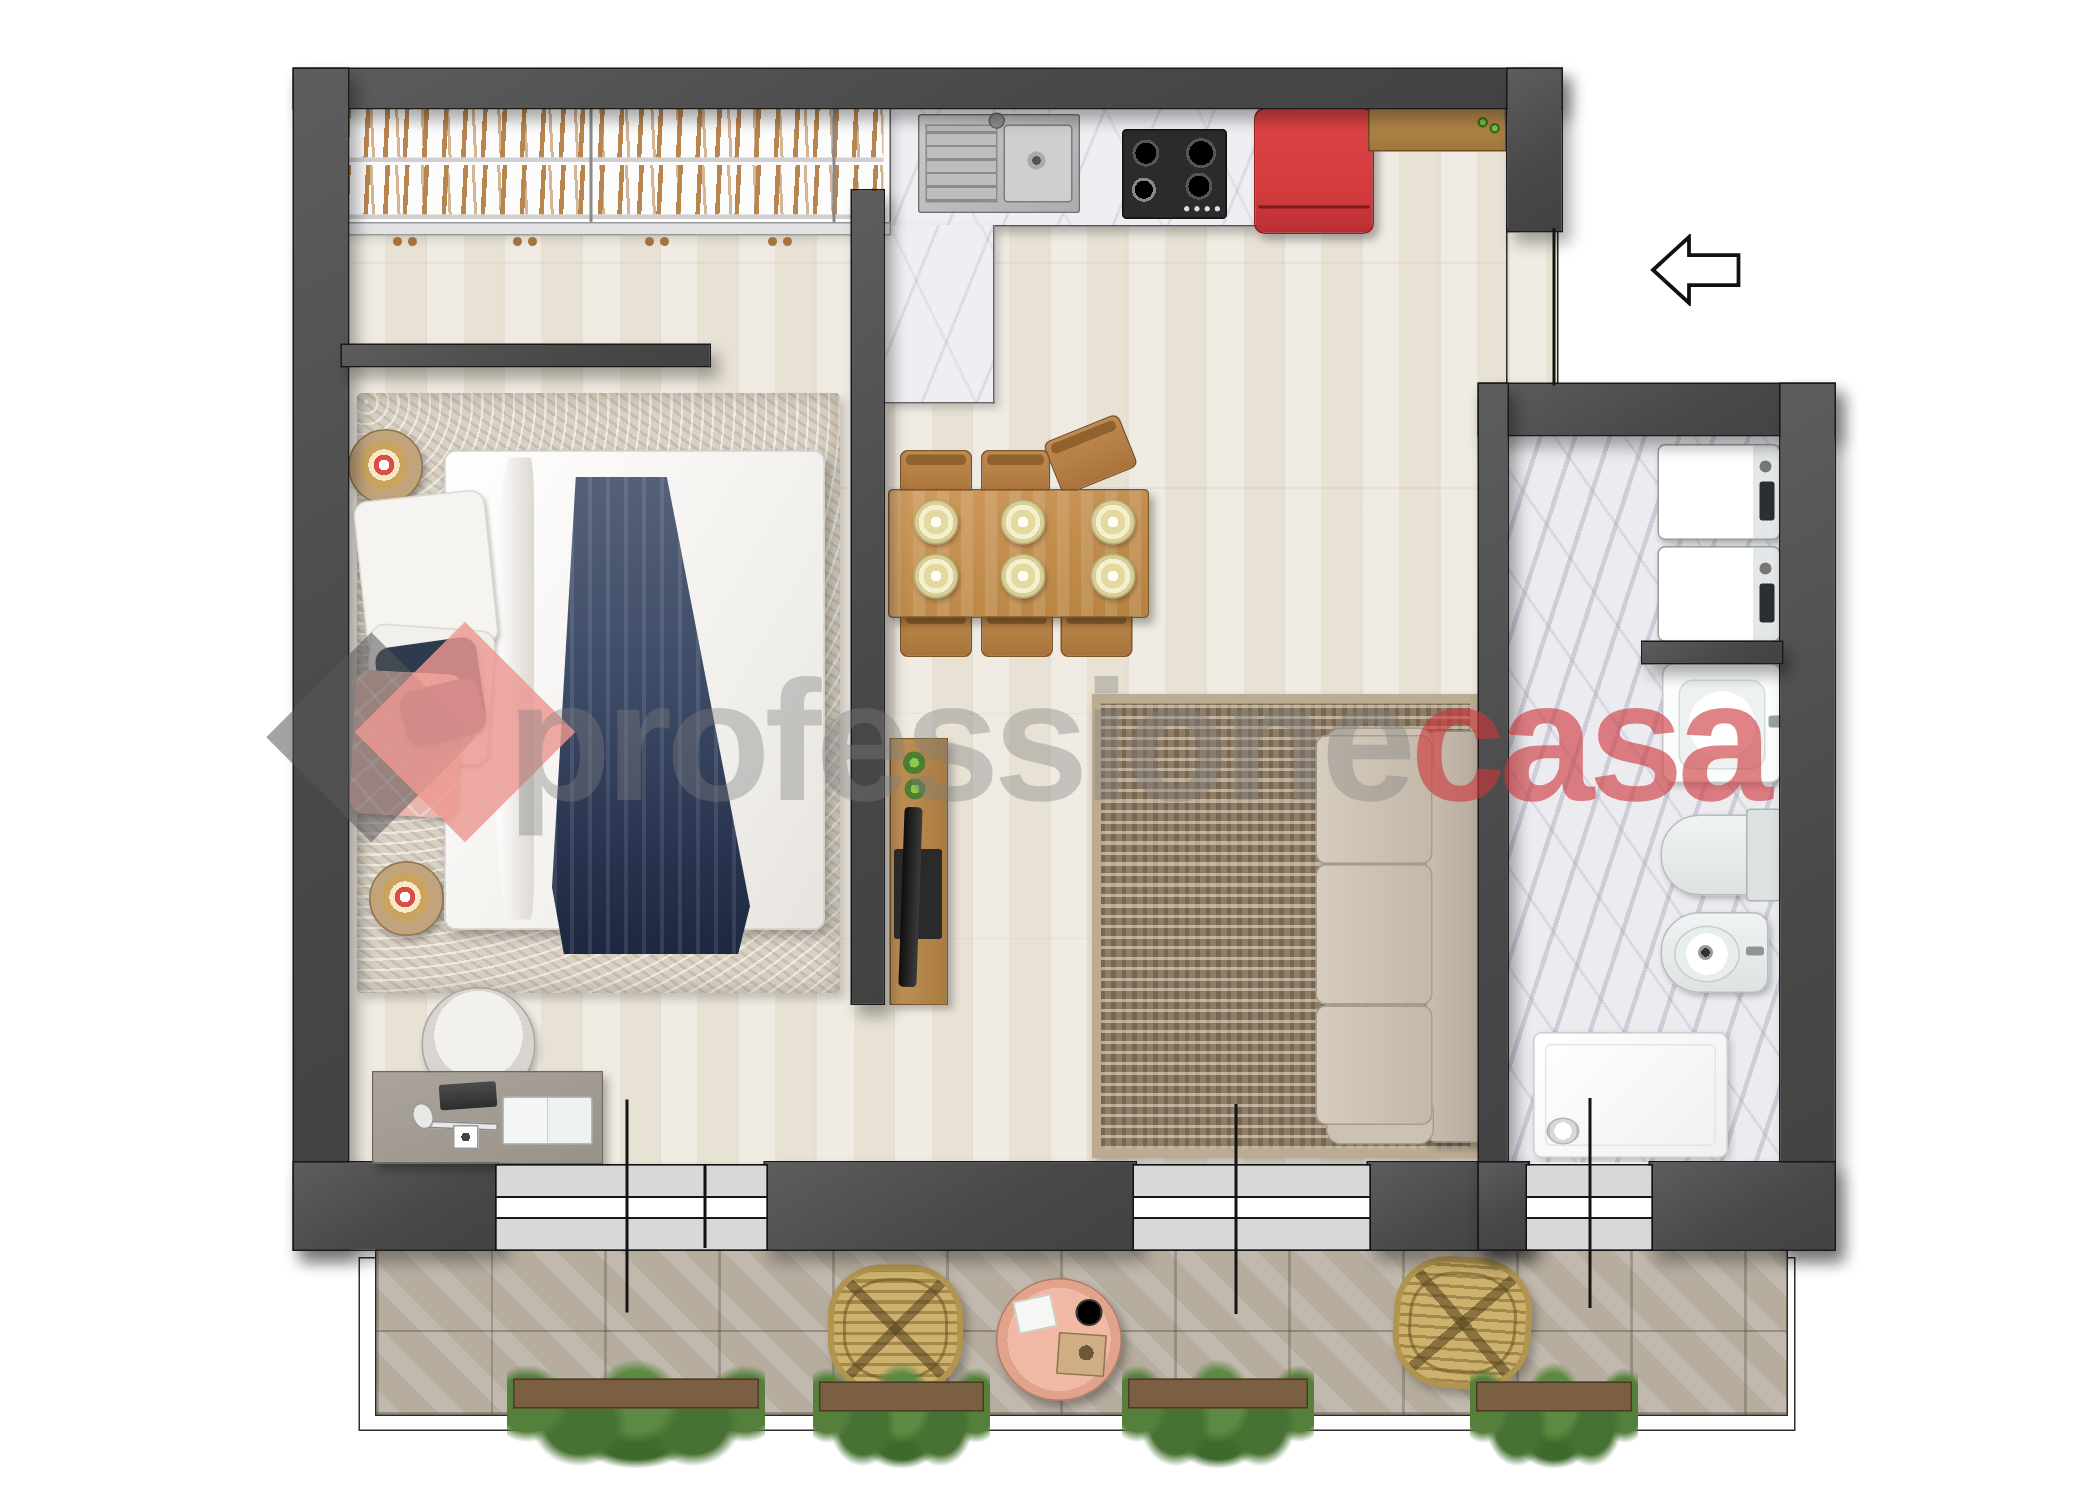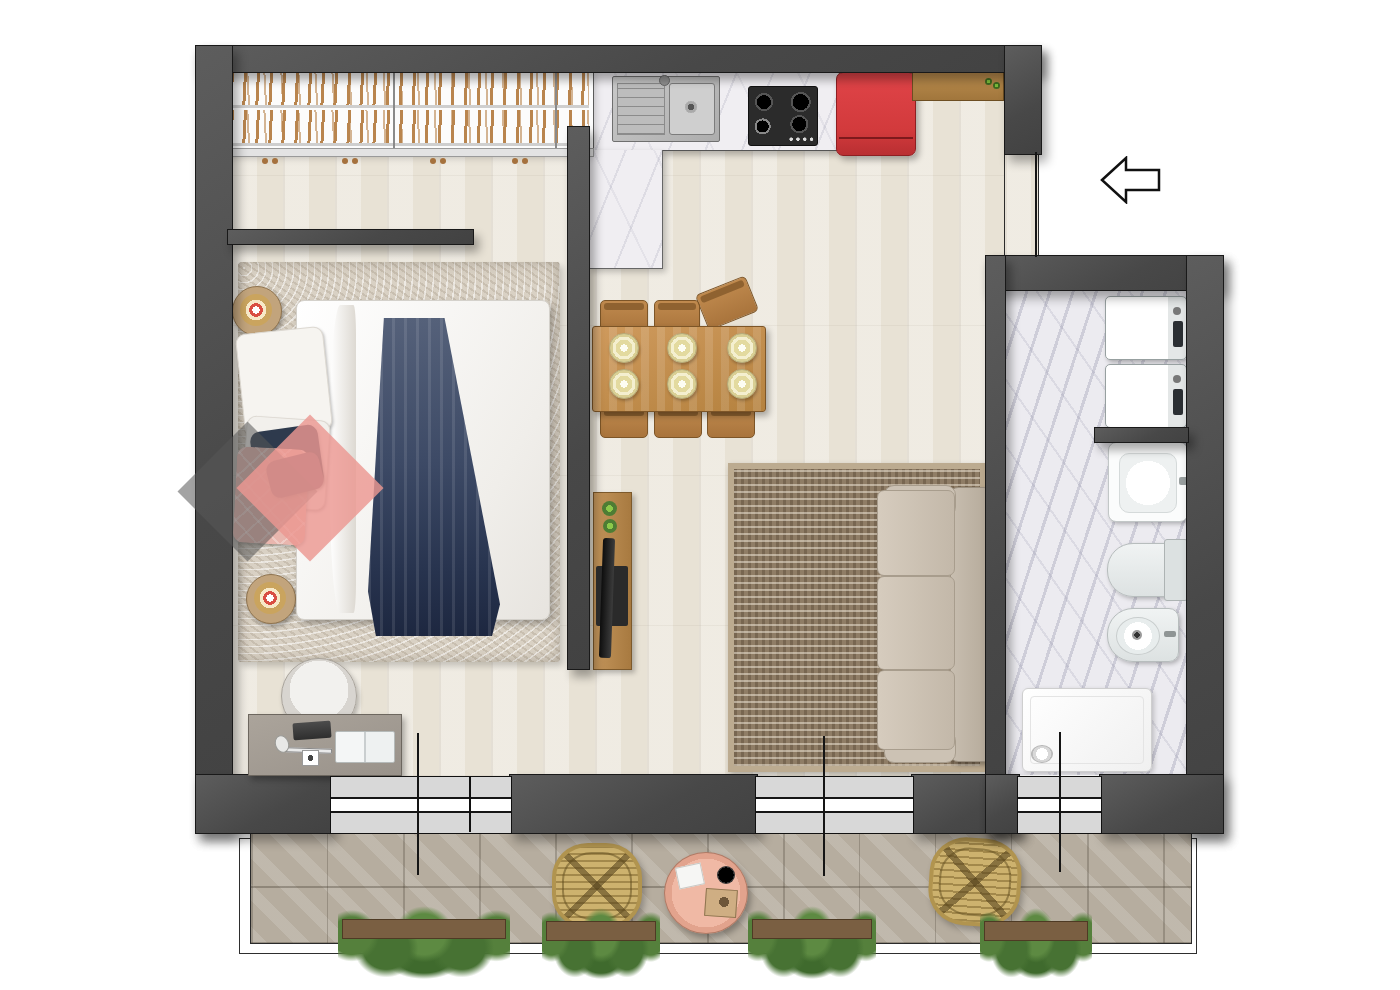--- a/index.html
+++ b/index.html
@@ -278,14 +278,17 @@
   <div class="plant" style="left:542px;top:905px;width:118px;height:76px;"></div>
   <div class="plant" style="left:748px;top:903px;width:128px;height:78px;"></div>
   <div class="plant" style="left:980px;top:905px;width:112px;height:76px;"></div>
 
   <svg class="abs" style="left:1100px;top:156px;z-index:6;" width="62" height="48" viewBox="0 0 62 48">
     <polygon points="2,24 26,2 26,14 59,14 59,34 26,34 26,46" fill="#ffffff" stroke="#111111" stroke-width="2.5" stroke-linejoin="miter"></polygon>
   </svg>
 
   <div class="dia" style="left:198px;top:442px;width:99px;height:99px;background:rgba(88,88,88,.55);"></div>
   <div class="dia" style="left:258px;top:436px;width:104px;height:104px;background:rgba(236,151,145,.82);"></div>
+  <div class="wmtext" style="left:338px;top:432px;">
+    <span style="color:rgba(125,125,125,.38);">professione</span><span style="color:rgba(205,55,60,.62);">casa</span>
+  </div>
 
 </div>
 
 </body></html>

